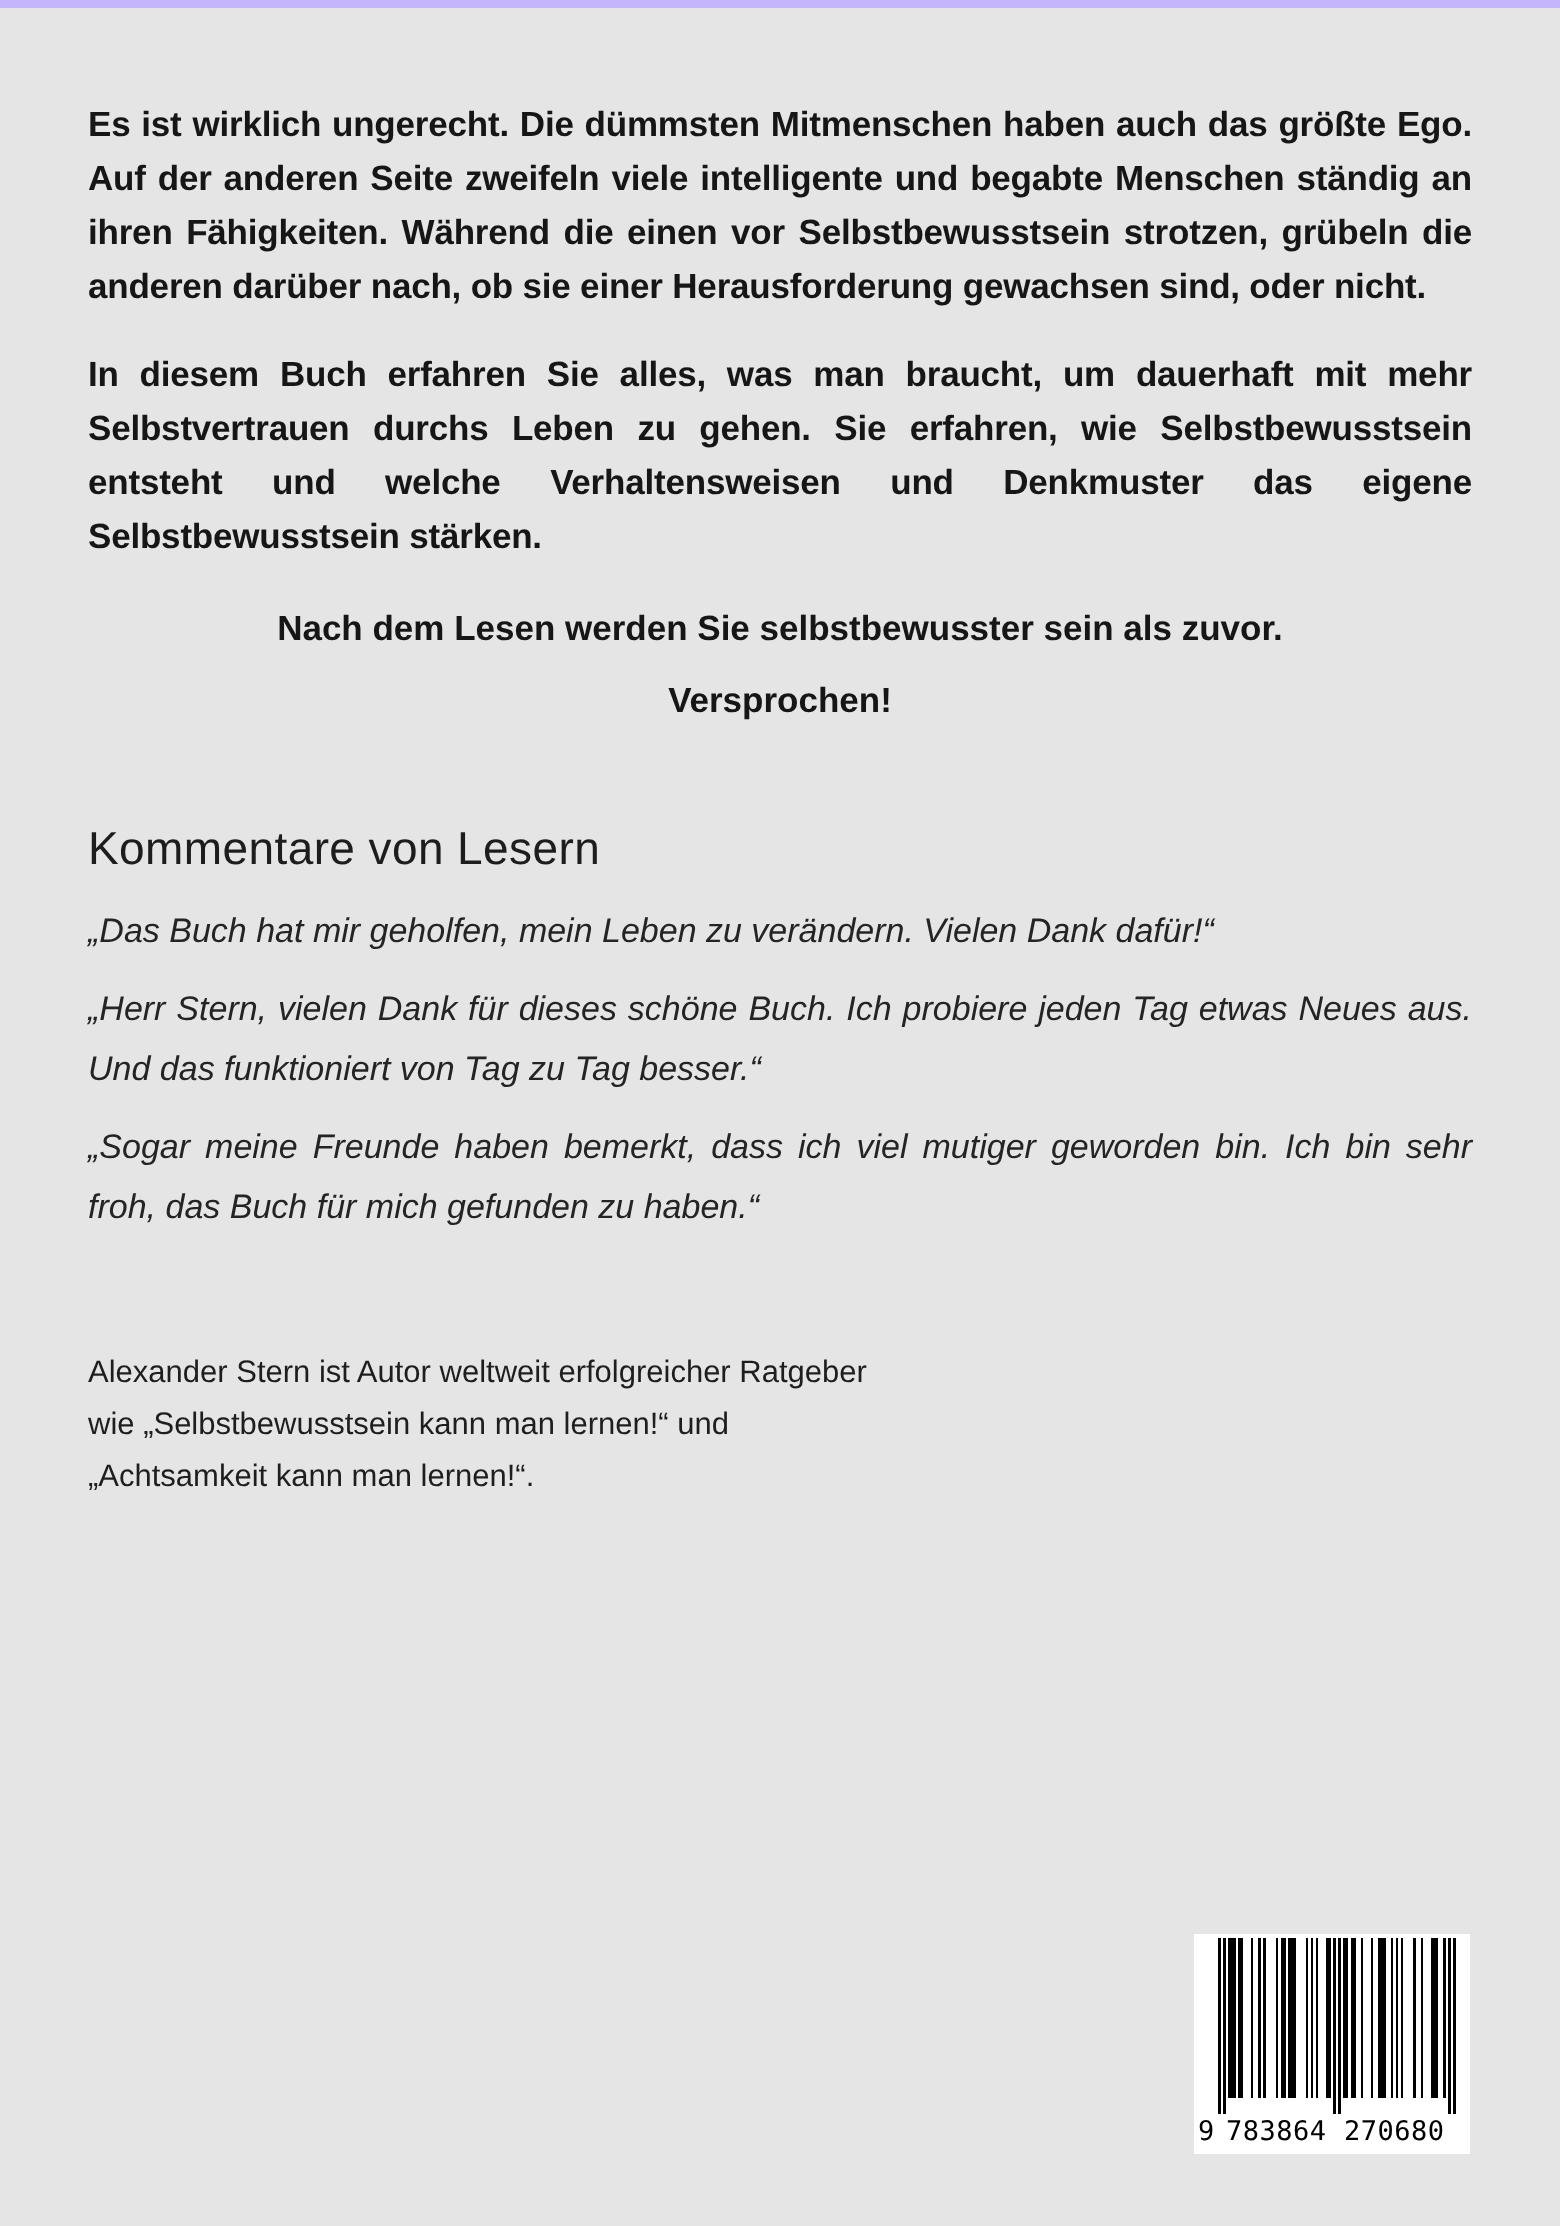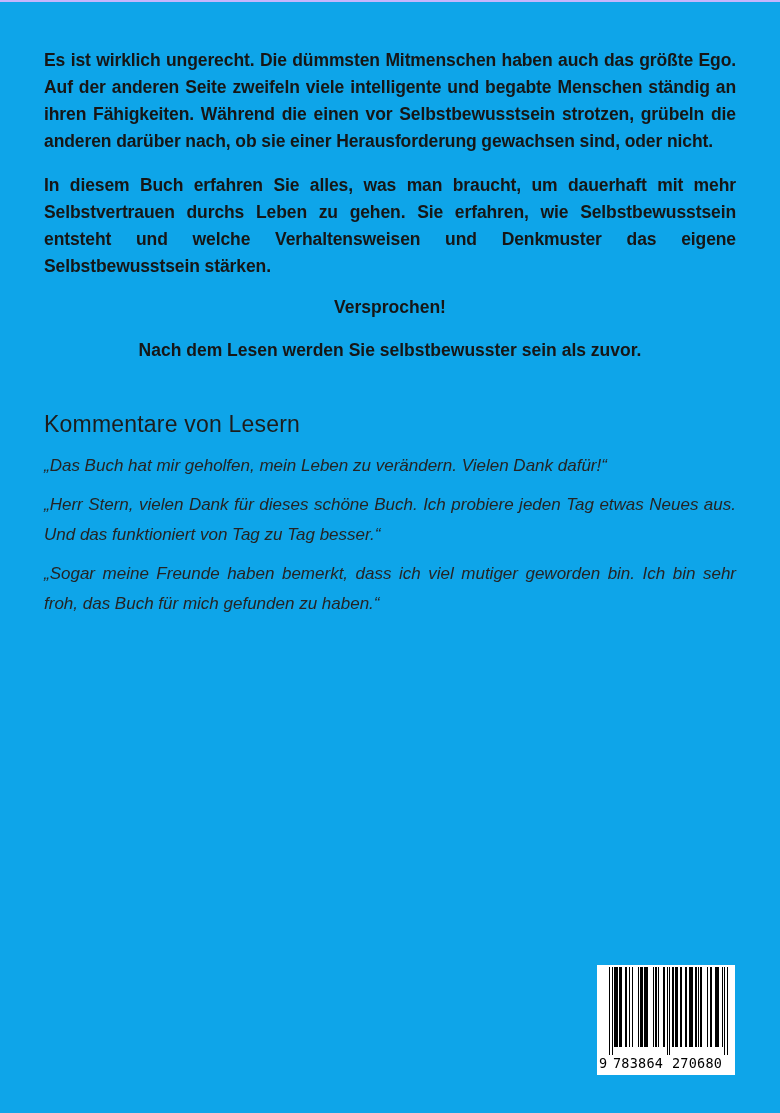--- a/index.html
+++ b/index.html
@@ -1,24 +1,24 @@
 <!DOCTYPE html>
 <html lang="de"><head>
 <meta charset="utf-8">
 <style>
   * { margin:0; padding:0; box-sizing:border-box; }
   html,body { background:#ffffff; }
   .page {
     position:relative;
     width:780px; height:1113px;
-    background:#0ea5e9;
+    background:#e5e5e5;
     overflow:hidden;
     font-family:"Liberation Sans", sans-serif;
     color:#1b1b1b;
-    border-top:2px solid #c4b5fd;
+    border-top:4px solid #c4b5fd;
   }
   .content { padding:45px 44px 0 44px; }
 
   .blurb p.body {
     font-size:17.5px;
     font-weight:700;
     line-height:27px;
     letter-spacing:-0.1px;
     text-align:justify;
     margin-bottom:17px;
@@ -82,32 +82,35 @@
 </style>
 </head>
 <body>
 
 <div class="page">
   <div class="content">
 
     <section class="blurb">
       <p class="body">Es ist wirklich ungerecht. Die dümmsten Mitmenschen haben auch das größte Ego. Auf der anderen Seite zweifeln viele intelligente und begabte Menschen ständig an ihren Fähigkeiten. Während die einen vor Selbstbewusstsein strotzen, grübeln die anderen darüber nach, ob sie einer Herausforderung gewachsen sind, oder nicht.</p>
       <p class="body">In diesem Buch erfahren Sie alles, was man braucht, um dauerhaft mit mehr Selbstvertrauen durchs Leben zu gehen. Sie erfahren, wie Selbstbewusstsein entsteht und welche Verhaltensweisen und Denkmuster das eigene Selbstbewusstsein stärken.</p>
+      <p class="tagline">Nach dem Lesen werden Sie selbstbewusster sein als zuvor.</p>
       <p class="tagline promise">Versprochen!</p>
-      <p class="tagline">Nach dem Lesen werden Sie selbstbewusster sein als zuvor.</p>
     </section>
 
     <section class="comments">
       <h2>Kommentare von Lesern</h2>
       <p class="quote">„Das Buch hat mir geholfen, mein Leben zu verändern. Vielen Dank dafür!“</p>
       <p class="quote">„Herr Stern, vielen Dank für dieses schöne Buch. Ich probiere jeden Tag etwas Neues aus. Und das funktioniert von Tag zu Tag besser.“</p>
       <p class="quote">„Sogar meine Freunde haben bemerkt, dass ich viel mutiger geworden bin. Ich bin sehr froh, das Buch für mich gefunden zu haben.“</p>
     </section>
 
     <section class="about">
+      <p>Alexander Stern ist Autor weltweit erfolgreicher Ratgeber
+wie „Selbstbewusstsein kann man lernen!“ und
+„Achtsamkeit kann man lernen!“.</p>
     </section>
 
   </div>
 
   <div class="barcode">
     <svg id="barcode-svg" width="134" height="106" shape-rendering="crispEdges" aria-hidden="true">
         <rect x="10.00" y="0" width="1.25" height="88"></rect>
         <rect x="12.50" y="0" width="1.25" height="88"></rect>
         <rect x="15.00" y="0" width="1.25" height="80"></rect>
         <rect x="16.25" y="0" width="1.25" height="80"></rect>

